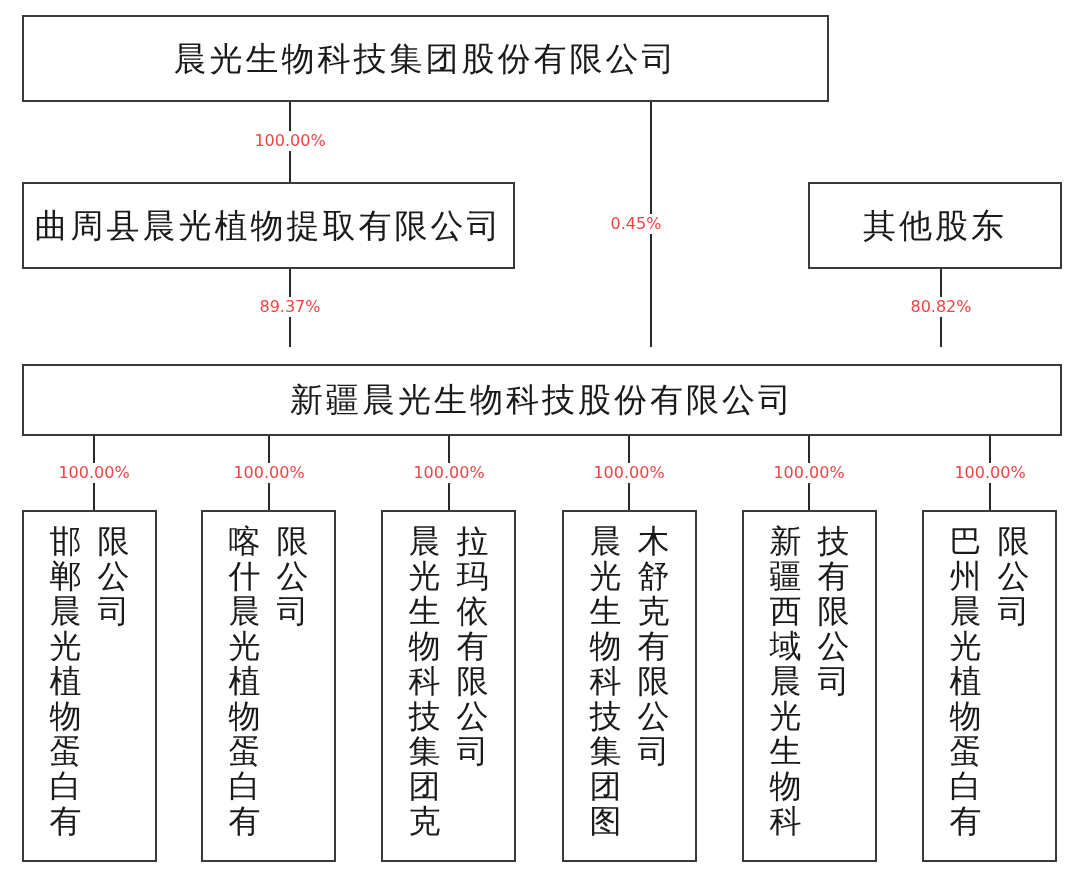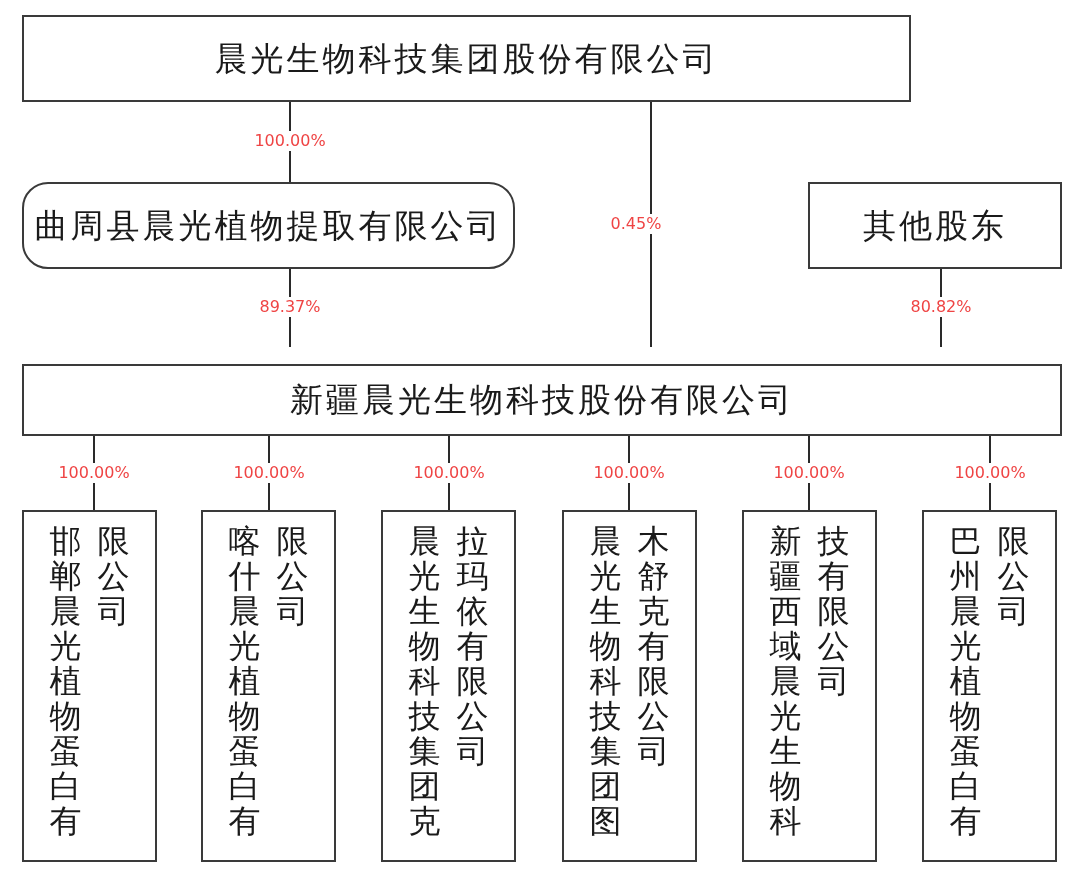--- a/index.html
+++ b/index.html
@@ -24,24 +24,24 @@
 <div class="vline" style="left:289px;top:268px;height:79px;"></div>
 <div class="vline" style="left:650px;top:101px;height:246px;"></div>
 <div class="vline" style="left:940px;top:268px;height:79px;"></div>
 <div class="vline" style="left:93px;top:433px;height:77px;"></div>
 <div class="vline" style="left:268px;top:433px;height:77px;"></div>
 <div class="vline" style="left:448px;top:433px;height:77px;"></div>
 <div class="vline" style="left:628px;top:433px;height:77px;"></div>
 <div class="vline" style="left:808px;top:433px;height:77px;"></div>
 <div class="vline" style="left:989px;top:433px;height:77px;"></div>
 
-<div class="box" style="left:22px;top:15px;width:889px;height:87px;">
+<div class="box" style="left:22px;top:15px;width:807px;height:87px;">
   <div class="box-title">晨光生物科技集团股份有限公司</div>
 </div>
-<div class="box" style="left:22px;top:182px;width:493px;height:87px;border-radius:26px;">
+<div class="box" style="left:22px;top:182px;width:493px;height:87px;">
   <div class="box-title">曲周县晨光植物提取有限公司</div>
 </div>
 <div class="box" style="left:808px;top:182px;width:254px;height:87px;">
   <div class="box-title">其他股东</div>
 </div>
 <div class="box" style="left:22px;top:364px;width:1040px;height:72px;text-decoration:underline;">
   <div class="box-title">新疆晨光生物科技股份有限公司</div>
 </div>
 
 <div class="pct" style="left:290px;top:131px;">100.00%</div>

